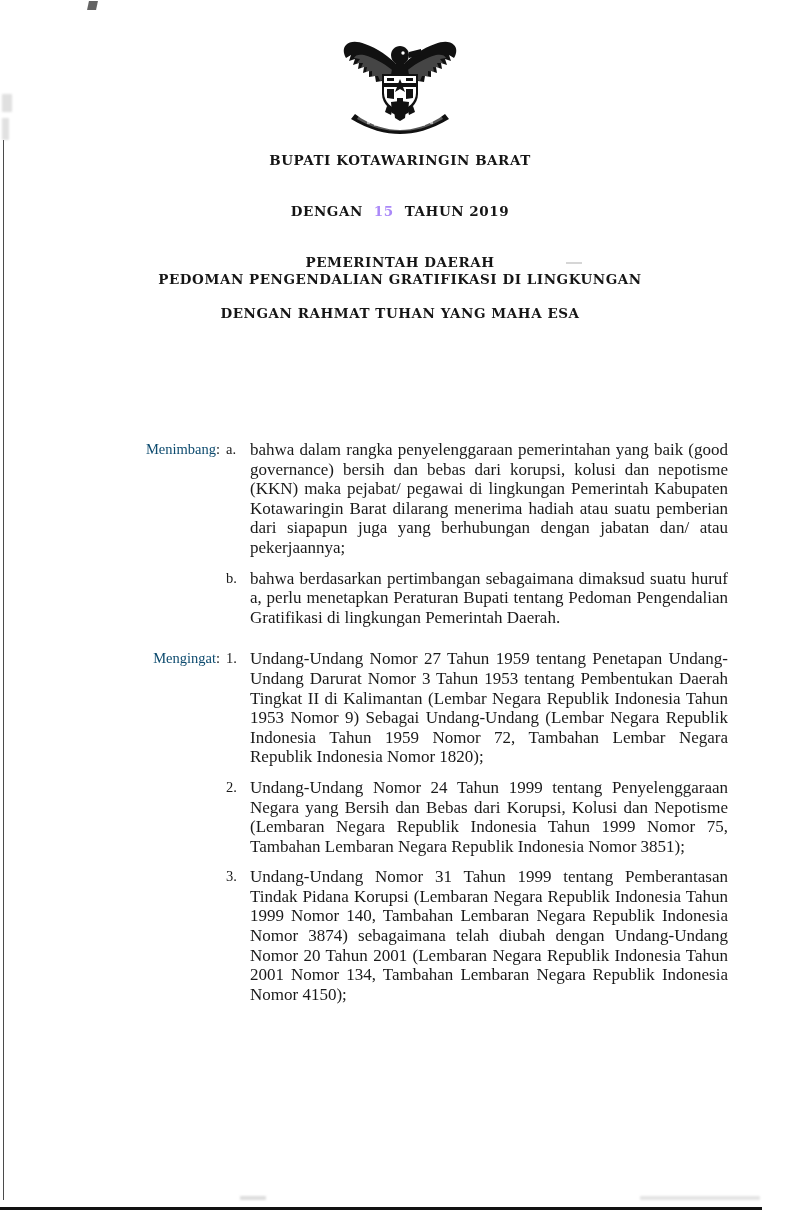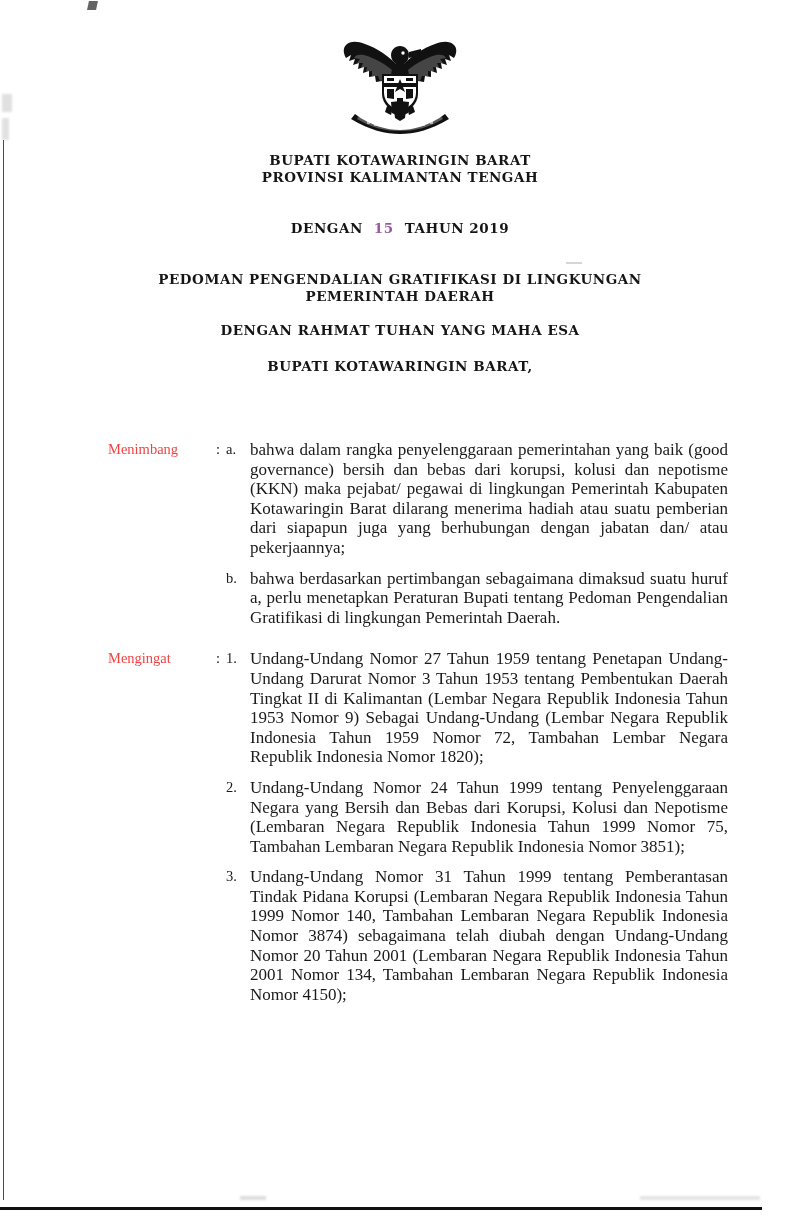--- a/index.html
+++ b/index.html
@@ -127,21 +127,21 @@
     line-height: 17px;
     color: #151515;
     white-space: nowrap;
     text-align: center;
   }
   .gap-md { height: 17px; }
   .gap-lg { height: 19px; }
 
   .nomor-line .nomor-value {
     display: inline-block;
-    color: #701a75;
+    color: #8b5cf6;
     opacity: .72;
     filter: blur(.35px);
     padding: 0 2px;
   }
   .nomor-line .sp { display: inline-block; width: 9px; }
 
   
   .doc-body {
     position: absolute;
     left: 0;
@@ -151,22 +151,23 @@
   .clause-row {
     display: flex;
     align-items: flex-start;
   }
   .clause-label {
     width: 108px;
     margin-left: 108px;
     flex: 0 0 auto;
     font-size: 14.5px;
     line-height: 19.6px;
-    color: #ef4444;
+    color: #0c4a6e;
     white-space: nowrap;
+    text-align: right;
   }
   .clause-colon {
     width: 10px;
     flex: 0 0 auto;
     font-size: 14.5px;
     line-height: 19.6px;
     text-align: left;
   }
   .clause-items {
     flex: 1 1 auto;
@@ -262,32 +263,30 @@
         <rect x="77" y="101" width="3" height="4"></rect>
         <rect x="85" y="100" width="3" height="4"></rect>
         <rect x="93" y="98" width="3" height="4"></rect>
       </g>
     </g>
   </svg>
 </div>
 
 <div class="heading-block">
   <div class="h-line">BUPATI KOTAWARINGIN BARAT</div>
-  <div class="h-line">PROVINSI KALIMANTAN TENGAH</div>
   <div class="gap-md"></div>
   <div class="gap-md"></div>
   <div class="h-line nomor-line"><span>DENGAN</span><span class="sp"></span><span class="nomor-value">15</span><span class="sp"></span><span>TAHUN 2019</span></div>
   <div class="gap-md"></div>
   <div class="gap-md"></div>
+  <div class="h-line">PEMERINTAH DAERAH</div>
   <div class="h-line">PEDOMAN PENGENDALIAN GRATIFIKASI DI LINGKUNGAN</div>
-  <div class="h-line">PEMERINTAH DAERAH</div>
   <div class="gap-md"></div>
   <div class="h-line">DENGAN RAHMAT TUHAN YANG MAHA ESA</div>
   <div class="gap-lg"></div>
-  <div class="h-line">BUPATI KOTAWARINGIN BARAT,</div>
 </div>
 
 <div class="doc-body">
 
   <div class="clause-row">
     <div class="clause-label">Menimbang</div>
     <div class="clause-colon">:</div>
     <div class="clause-items">
       <div class="item">
         <div class="item-marker">a.</div>

